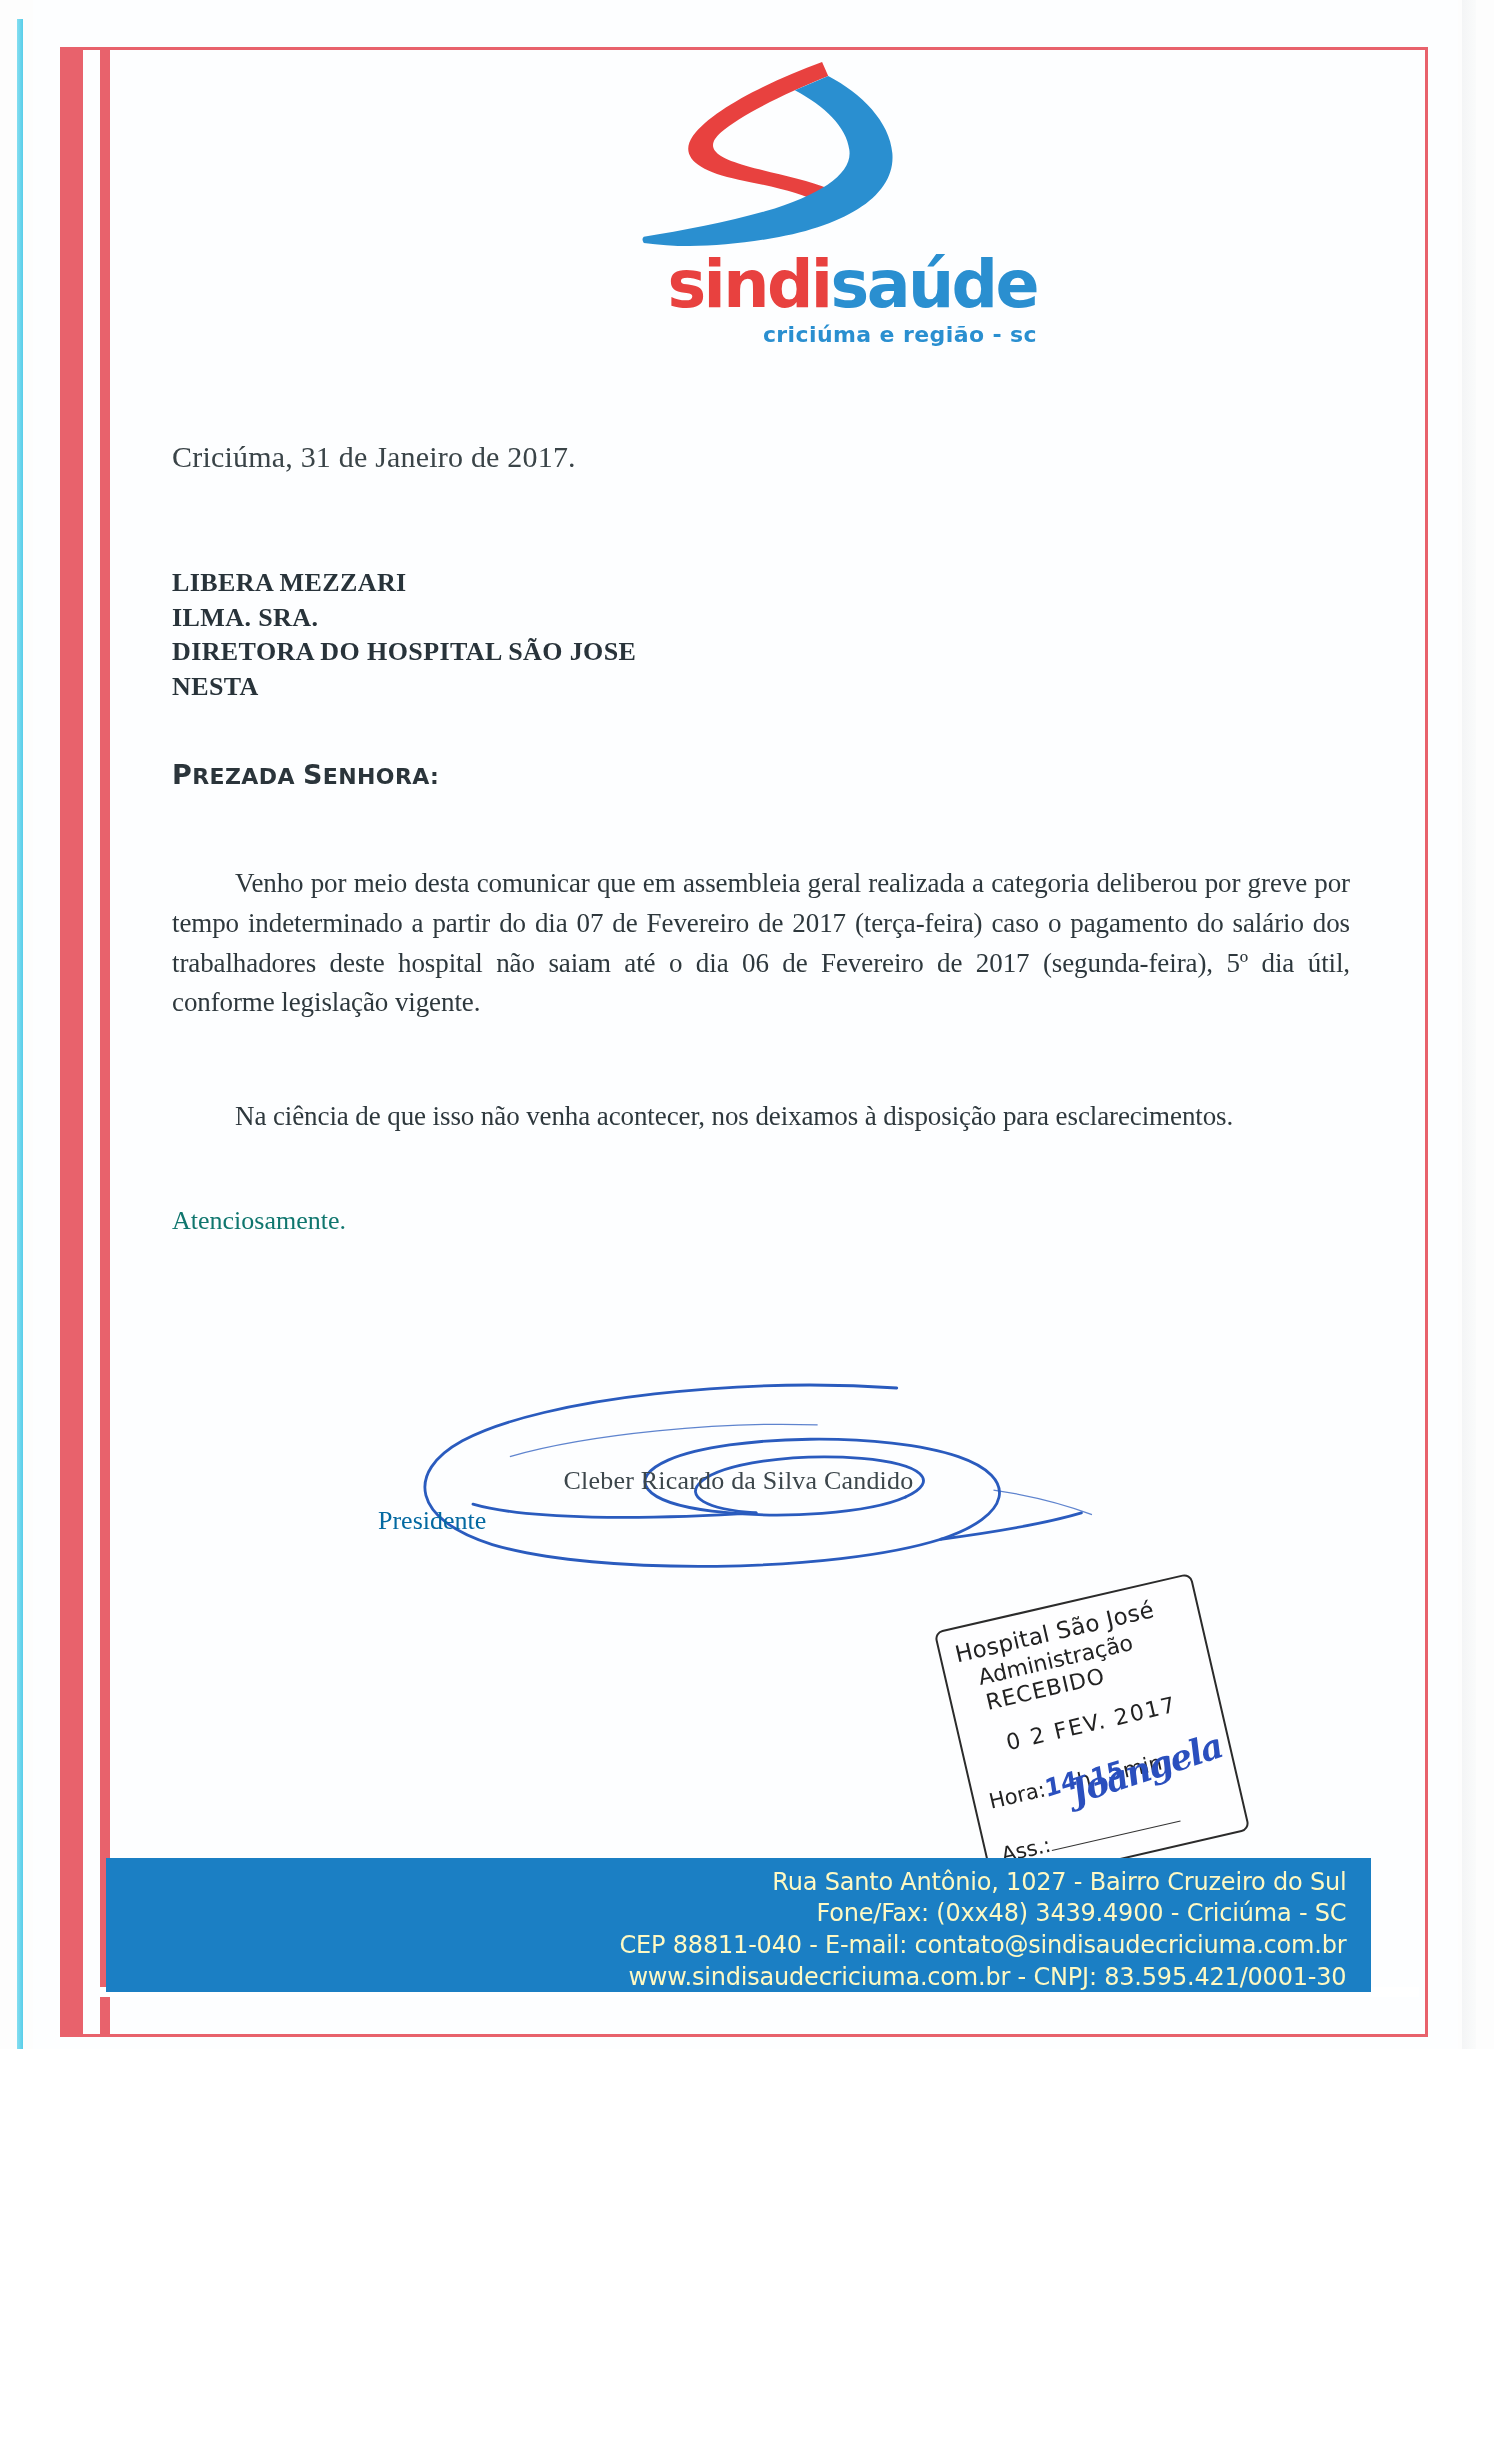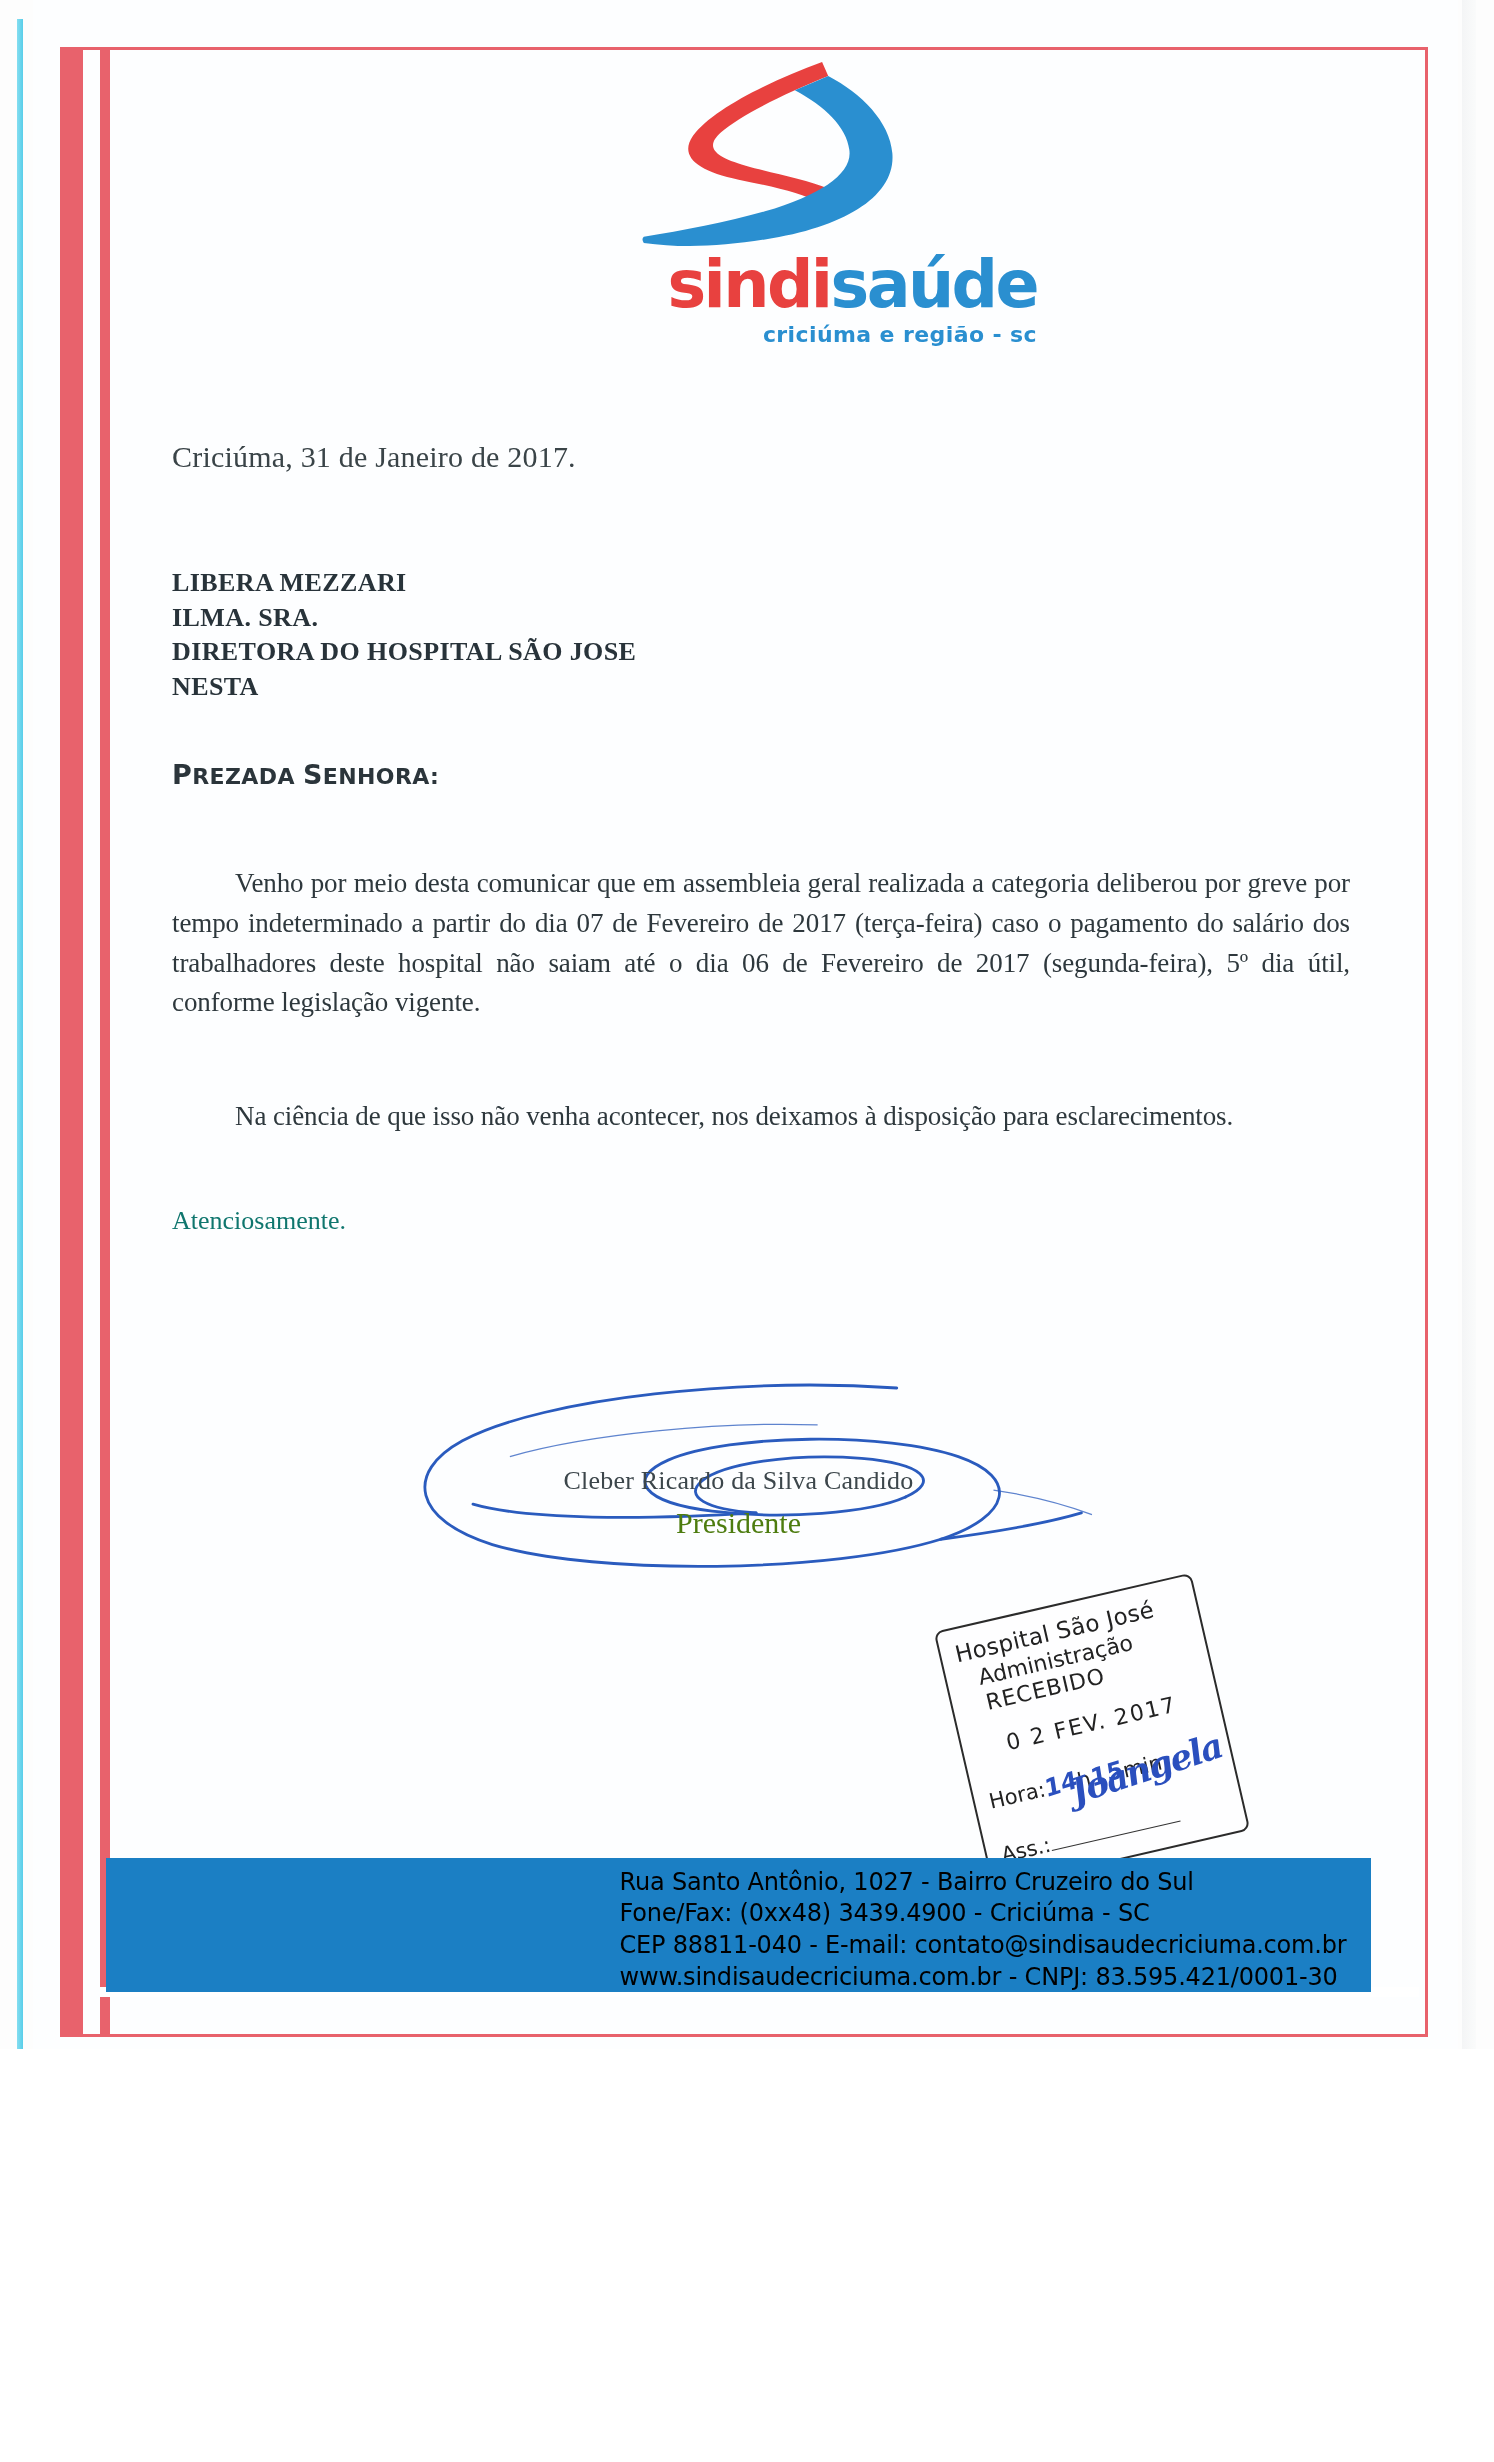--- a/index.html
+++ b/index.html
@@ -167,23 +167,22 @@
     width: 721px;
     text-align: center;
     font-size: 26px;
     color: #3c464b;
     letter-spacing: 0.2px;
   }
   .sig-title {
     position: absolute;
     left: 0; top: 134px;
     width: 721px;
-    text-align: center;
-    font-size: 30px;
-    color: #4d7c0f;
+    font-size: 26px;
+    color: #0369a1;
   }
 
   
   .stamp {
     position: absolute;
     left: 960px; top: 1599px;
     width: 264px; height: 264px;
     transform: rotate(-13deg);
   }
   .stamp-box {
@@ -235,24 +234,25 @@
   
   .footer-band {
     position: absolute;
     left: 106px; top: 1858px;
     width: 1265px; height: 134px;
     background: #1b7fc4;
   }
   .footer-lines {
     position: absolute;
     right: 24.6px; top: 8.8px;
+    text-align: right;
     font-family: "DejaVu Sans", sans-serif;
     font-size: 24px;
     line-height: 1.32;
-    color: #000000;
+    color: #fef9c3;
     letter-spacing: -0.2px;
   }
 </style>
 </head>
 <body>
 
 <div class="scan-sheet"></div>
 <div class="scan-paper"></div>
 <div class="scan-edge-cyan"></div>
 <div class="scan-edge-right-grey"></div>

